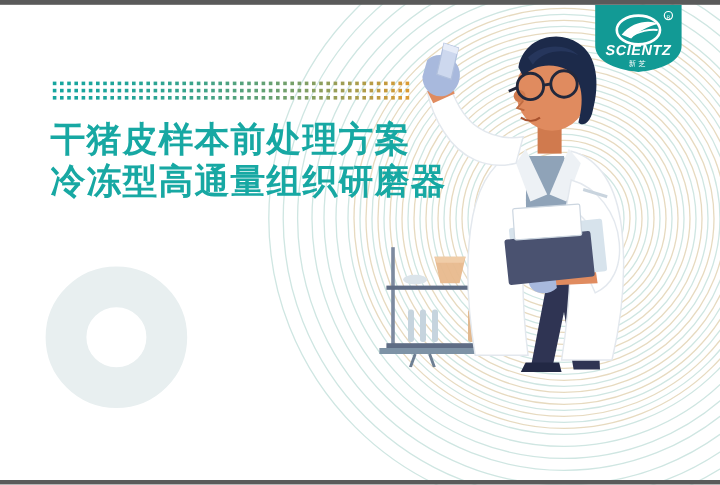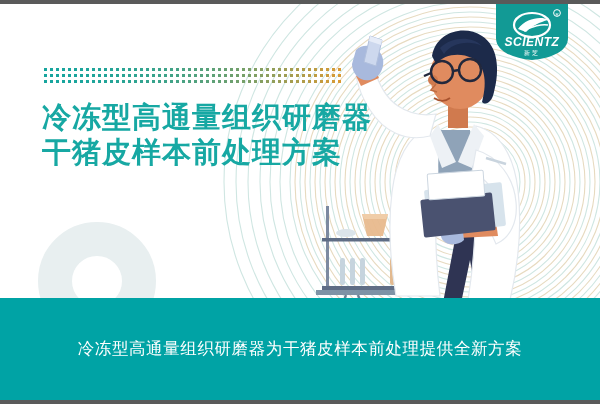--- a/index.html
+++ b/index.html
@@ -309,22 +309,22 @@
         <i style="background: rgb(183, 156, 70);"></i>
         <i style="background: rgb(189, 156, 66);"></i>
         <i style="background: rgb(196, 155, 63);"></i>
         <i style="background: rgb(203, 155, 59);"></i>
         <i style="background: rgb(210, 154, 55);"></i>
         <i style="background: rgb(217, 154, 51);"></i>
       </div>
     </div>
 
   <div class="headline">
+    <div class="line">干猪皮样本前处理方案</div>
     <div class="line">冷冻型高通量组织研磨器</div>
-    <div class="line">干猪皮样本前处理方案</div>
   </div>
 
   <svg class="cart" viewBox="0 0 120 110">
     <g>
 
       <rect x="10" y="10" width="3" height="86" fill="#7d8aa0"></rect>
       <rect x="103" y="10" width="3" height="86" fill="#7d8aa0"></rect>
 
       <rect x="6" y="42" width="104" height="3.5" fill="#5f6d85"></rect>
       <rect x="6" y="90" width="104" height="4.5" fill="#5f6d85"></rect>
@@ -397,23 +397,20 @@
 
     <g>
       <rect x="126" y="176" width="78" height="44" rx="2" transform="rotate(-6 165 198)" fill="#d7e3ec"></rect>
       <rect x="122" y="186" width="72" height="38" rx="2" transform="rotate(-6 158 205)" fill="#4a5270"></rect>
       <rect x="128" y="162" width="56" height="26" rx="1.5" transform="rotate(-4 156 175)" fill="#ffffff" stroke="#ccd6e0" stroke-width="1"></rect>
     </g>
 
     <path d="M186 148 L206 154" stroke="#c9d4de" stroke-width="2.6" fill="none"></path>
   </svg>
 
-  <div class="banner">
-    <div class="banner-text">冷冻型高通量组织研磨器为干猪皮样本前处理提供全新方案</div>
-  </div>
 
   <svg class="logo" viewBox="0 0 76 56">
     <path d="M2 0 L74 0 L74 34 C74 46 60 54 38 56 C16 54 2 46 2 34 Z" fill="#129a95"></path>
 
     <ellipse cx="38" cy="21" rx="18" ry="12" fill="none" stroke="#ffffff" stroke-width="2.2"></ellipse>
     <path d="M24 25 C32 14 48 12 54 16 C46 18 38 22 32 28 Z" fill="#ffffff"></path>
     <path d="M30 27 C38 22 48 20 54 21" fill="none" stroke="#ffffff" stroke-width="1.6"></path>
 
     <circle cx="63" cy="9" r="3.4" fill="none" stroke="#ffffff" stroke-width="1"></circle>
     <text x="63" y="11.6" font-size="4.4" fill="#ffffff" text-anchor="middle" font-family="Liberation Sans, sans-serif">R</text>

